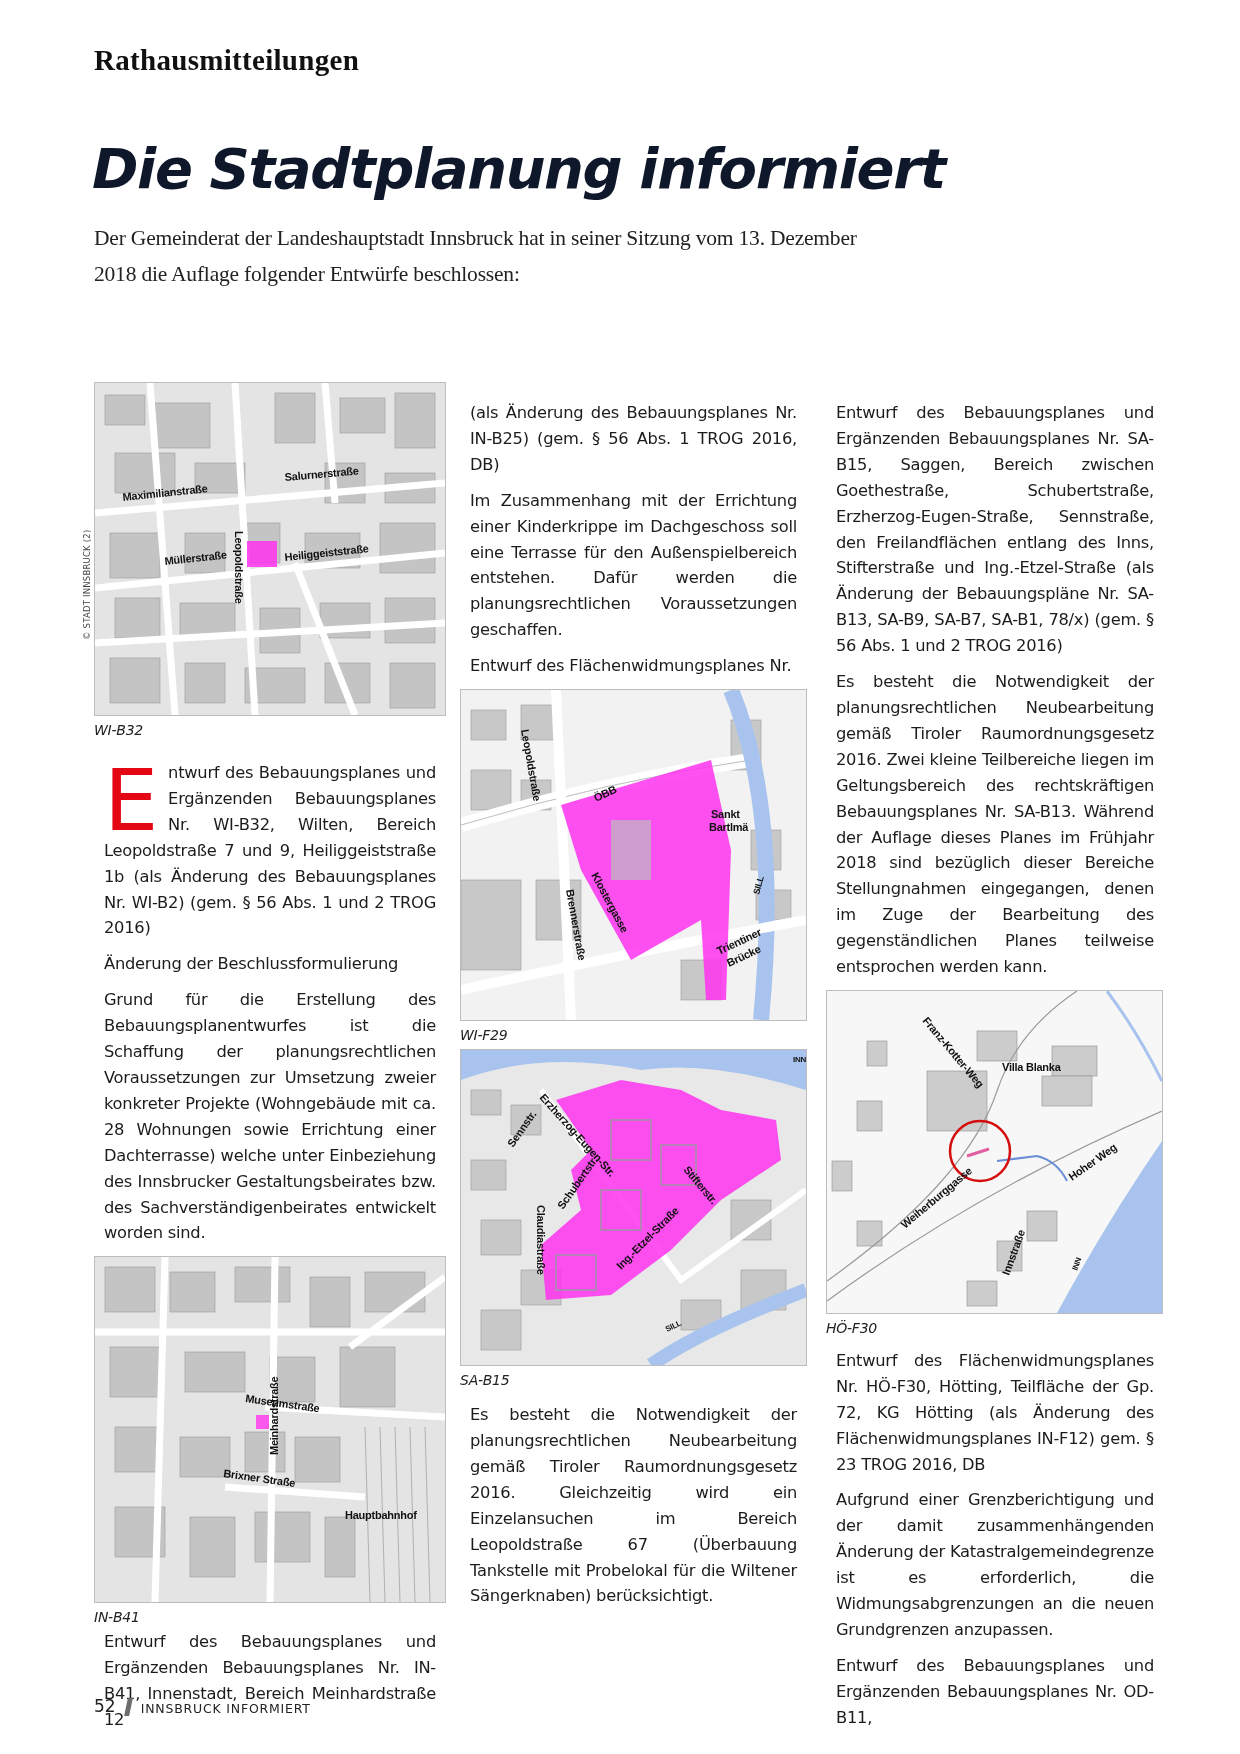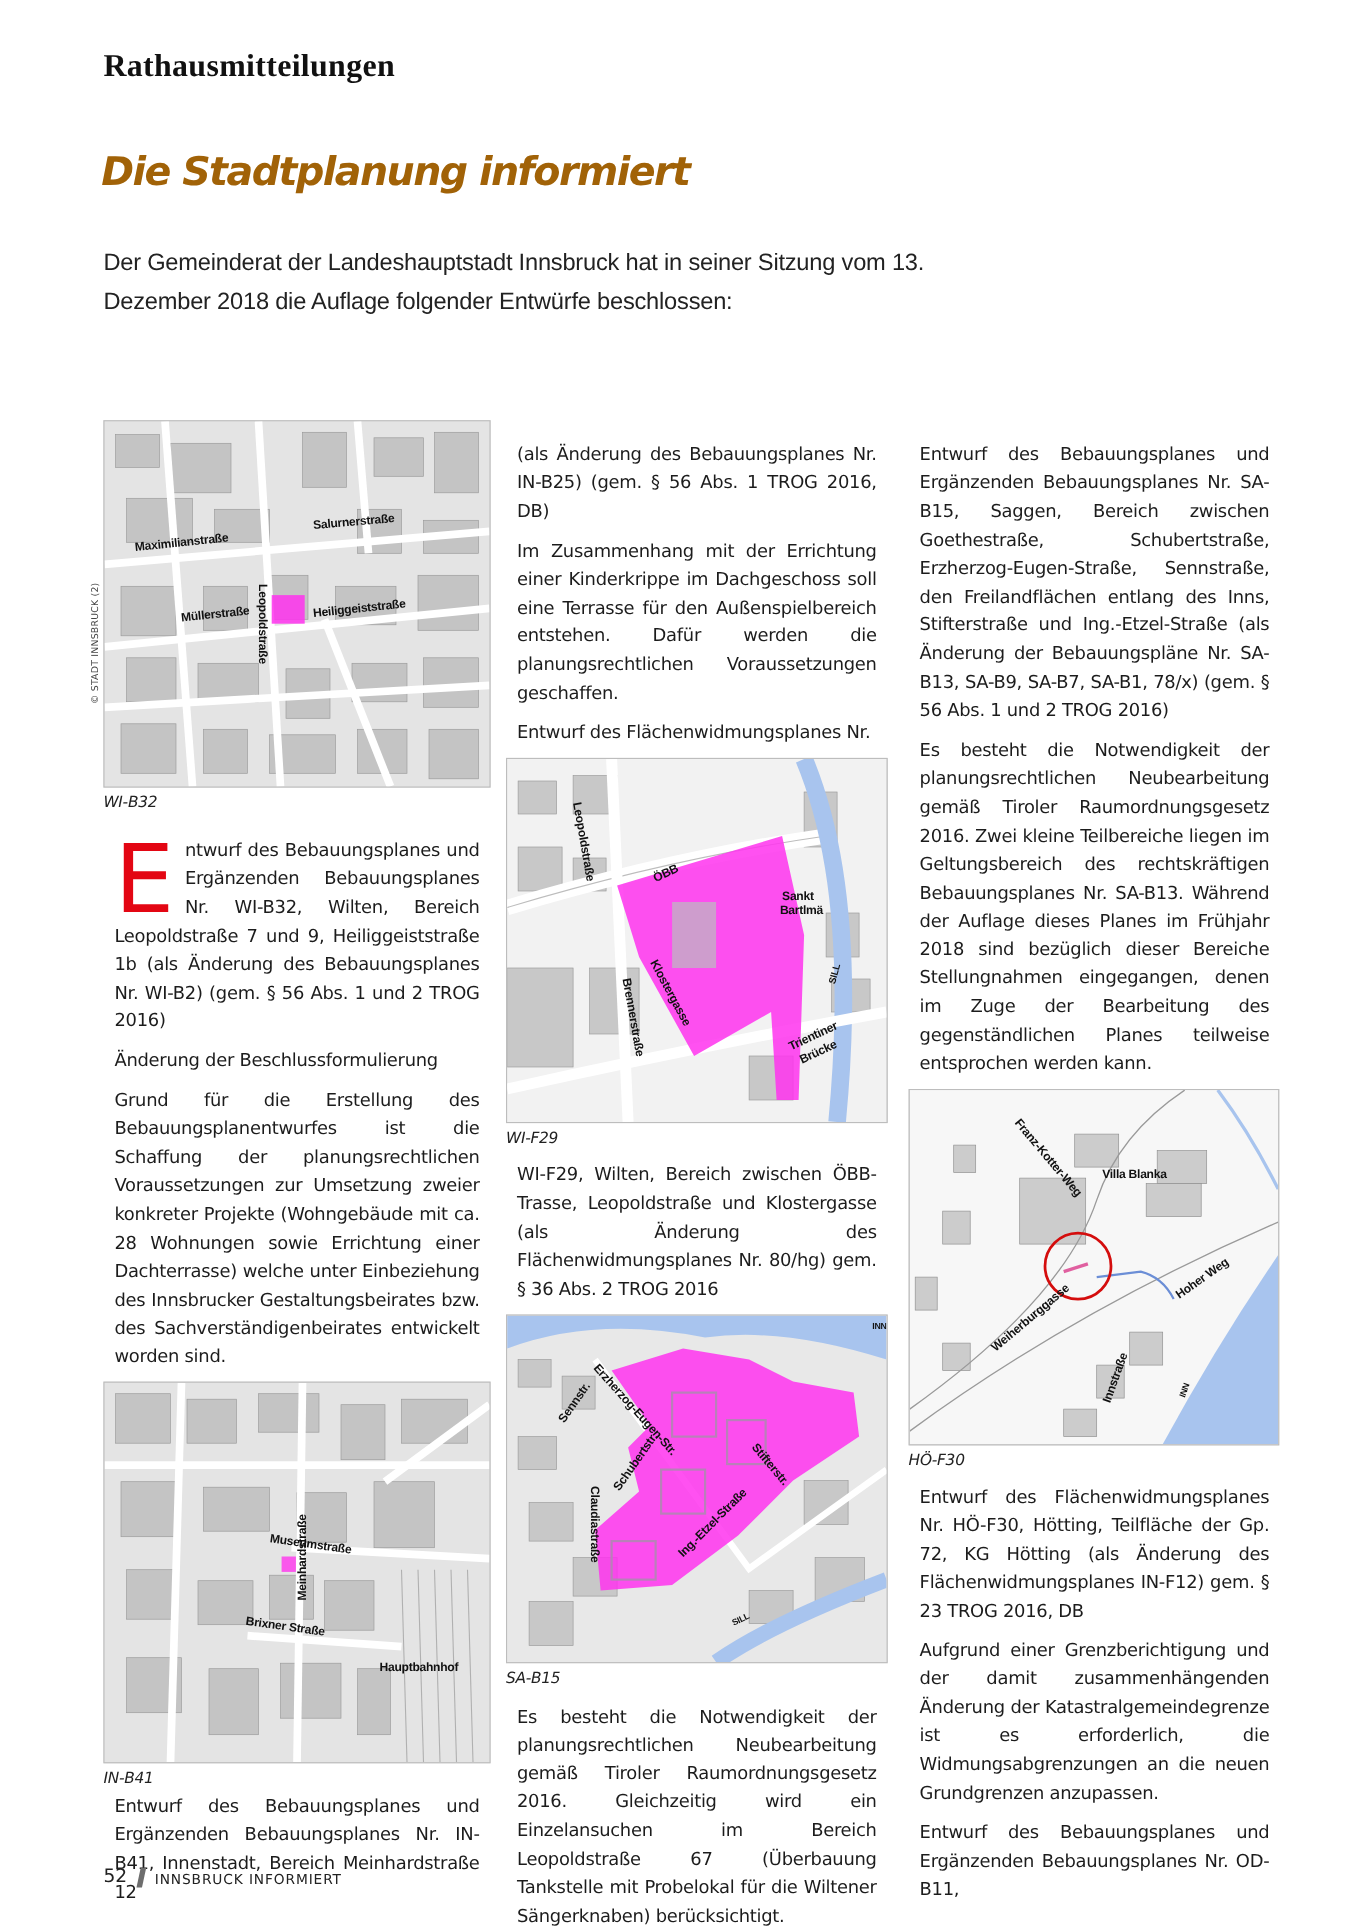--- a/index.html
+++ b/index.html
@@ -1,20 +1,20 @@
 <!DOCTYPE html>
 <html><head>
 <meta charset="utf-8">
 <style>
   html,body{margin:0;padding:0;background:#fff;}
   body{width:1240px;height:1754px;position:relative;overflow:hidden;font-family:"DejaVu Sans","Liberation Sans",sans-serif;color:#1a1a1a;}
   .abs{position:absolute;}
   .section-label{left:94px;top:44px;font-family:Liberation Serif, serif;font-weight:bold;font-size:29px;letter-spacing:0.3px;color:#111;}
-  .headline{left:92px;top:136px;font-family:"DejaVu Sans",sans-serif;font-weight:bold;font-style:italic;font-size:36px;letter-spacing:-1.4px;color:#a16207;white-space:nowrap;}
-  .intro{left:94px;top:220px;width:800px;font-family:Liberation Sans, sans-serif;font-size:21.5px;line-height:36px;color:#222;letter-spacing:-0.2px;}
+  .headline{left:92px;top:136px;font-family:"DejaVu Sans",sans-serif;font-weight:bold;font-style:italic;font-size:56px;letter-spacing:-1.4px;color:#0f172a;white-space:nowrap;}
+  .intro{left:94px;top:220px;width:800px;font-family:Liberation Serif, serif;font-size:21.5px;line-height:36px;color:#222;letter-spacing:-0.2px;}
   .col{position:absolute;font-size:16.3px;line-height:25.9px;color:#1c1c1c;letter-spacing:-0.25px;}
   .col p{margin:10px;text-align:justify;}
   .it{}
   .caption{font-style:italic;font-size:14px;color:#222;margin:4px 0 0 0;line-height:20px;}
   .map{position:relative;border:1px solid #bdbdbd;overflow:hidden;background:#dcdcdc;}
   .map svg{display:block;width:100%;height:100%;}
   .maplabel{font-family:"Liberation Sans","DejaVu Sans",sans-serif;font-weight:bold;font-size:11px;fill:#111;}
   .dropcap{float:left;font-family:"DejaVu Sans",sans-serif;font-size:86px;line-height:68px;color:#e30613;margin:6px 10px 0 0;font-weight:normal;}
   .credit{position:absolute;left:82px;top:640px;transform-origin:left top;transform:rotate(-90deg);font-size:8.5px;color:#444;letter-spacing:0.2px;white-space:nowrap;}
   .footer{left:94px;top:1696px;font-size:17px;color:#222;display:flex;align-items:flex-end;gap:10px;}
@@ -162,21 +162,20 @@
       <text class="maplabel" x="130" y="185" transform="rotate(62 130 185)">Klostergasse</text>
       <text class="maplabel" x="105" y="200" transform="rotate(80 105 200)">Brennerstraße</text>
       <text class="maplabel" x="250" y="128">Sankt</text>
       <text class="maplabel" x="248" y="141">Bartlmä</text>
       <text class="maplabel" x="298" y="205" transform="rotate(-75 298 205)" style="font-size:9px;">SILL</text>
       <text class="maplabel" x="258" y="265" transform="rotate(-25 258 265)">Trientiner</text>
       <text class="maplabel" x="268" y="277" transform="rotate(-25 268 277)">Brücke</text>
     </svg>
   </div>
   <div class="caption">WI-F29</div>
-  <p>WI-F29, Wilten, Bereich zwischen ÖBB-Trasse, Leopoldstraße und Klostergasse (als Änderung des Flächenwidmungsplanes Nr. 80/hg) gem. § 36 Abs. 2 TROG 2016</p>
   <div class="map" style="width:345px;height:315px;margin-top:4px;">
     <svg viewBox="0 0 345 315" preserveAspectRatio="none">
       <rect x="0" y="0" width="345" height="315" fill="#e8e8e8"></rect>
       <path d="M0 0 L345 0 L345 40 Q 250 10 180 20 Q 80 0 0 30 Z" fill="#a8c4ee"></path>
       <g fill="#c8c8c8" stroke="#9a9a9a" stroke-width="0.6">
         <rect x="10" y="40" width="30" height="25"></rect>
           <rect x="50" y="55" width="30" height="30"></rect>
           <rect x="10" y="110" width="35" height="30"></rect>
         <rect x="20" y="170" width="40" height="35"></rect>
           <rect x="60" y="220" width="40" height="35"></rect>

